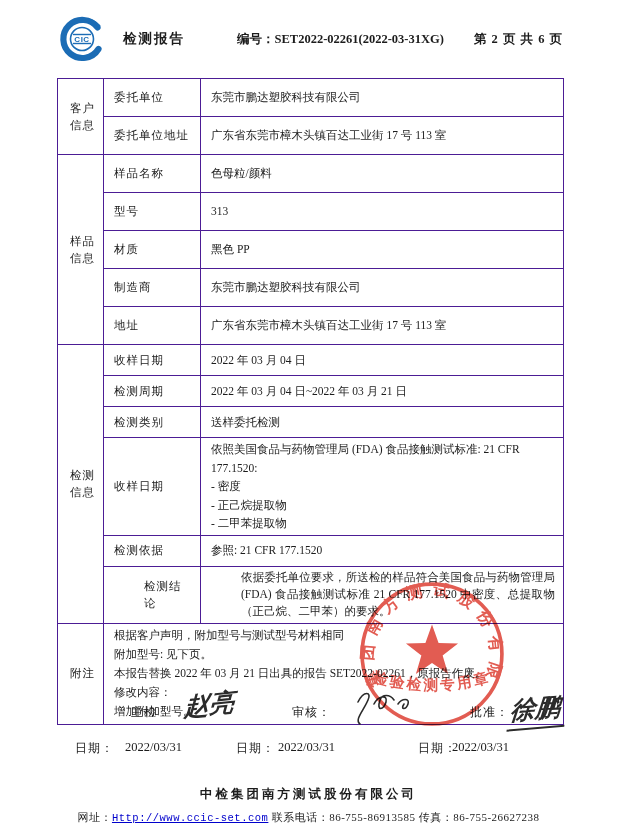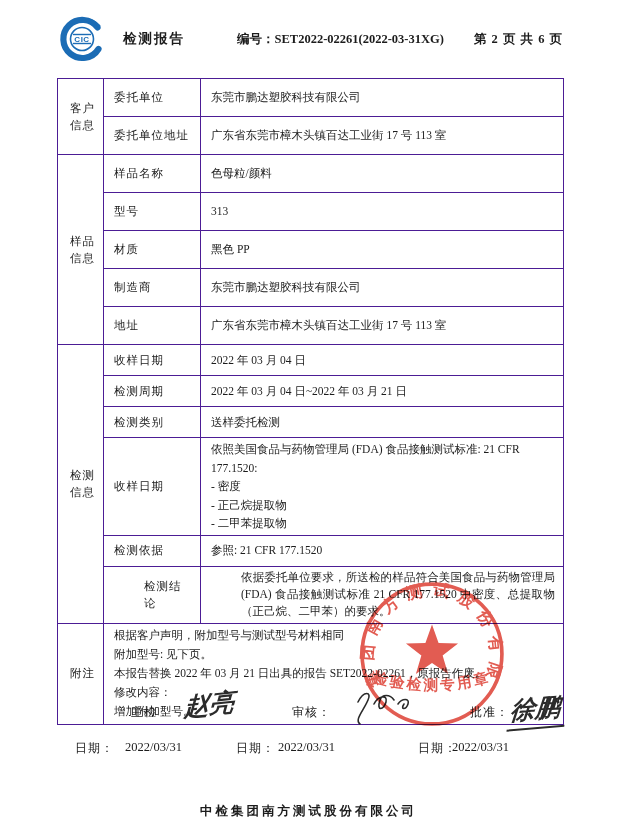--- a/index.html
+++ b/index.html
@@ -190,15 +190,20 @@
     <text font-size="16" font-weight="bold" fill="#de453a" letter-spacing="8.5" font-family="Liberation Serif, serif">
       <textPath href="#ringPath" startOffset="50%" text-anchor="middle">中检集团南方测试股份有限公司</textPath>
     </text>
     <text font-size="14.5" font-weight="bold" fill="#de453a" letter-spacing="2.5" font-family="Liberation Serif, serif">
       <textPath href="#sealPath" startOffset="50%" text-anchor="middle">检验检测专用章</textPath>
     </text>
   </svg>
 
   <div class="ftr">
     <div class="ftr-co">中检集团南方测试股份有限公司</div>
+    <div class="ftr-ln">
+      <span>网址：</span><span class="link">Http://www.ccic-set.com</span>
+      <span>联系电话：</span><span>86-755-86913585</span>
+      <span>传真：</span><span>86-755-26627238</span>
+    </div>
   </div>
 
 </div>
 
 </body></html>

